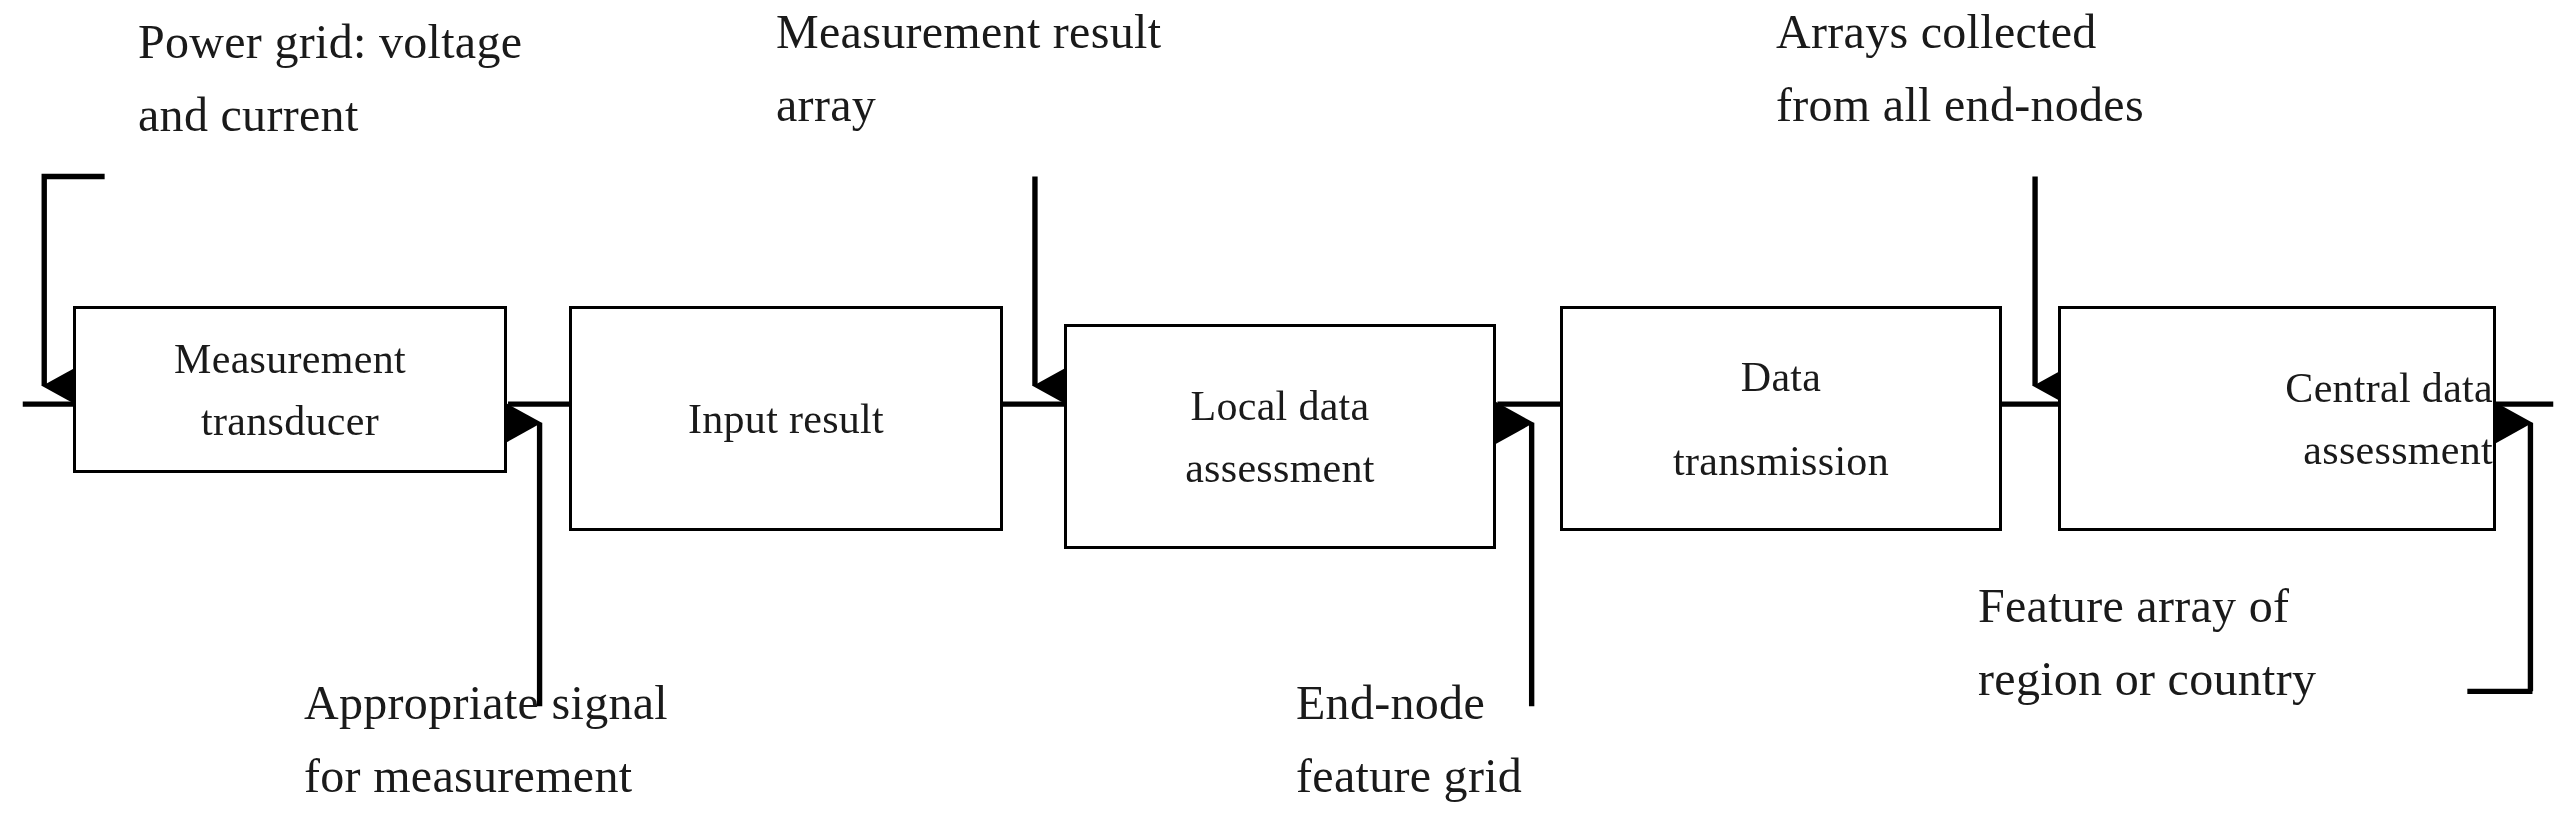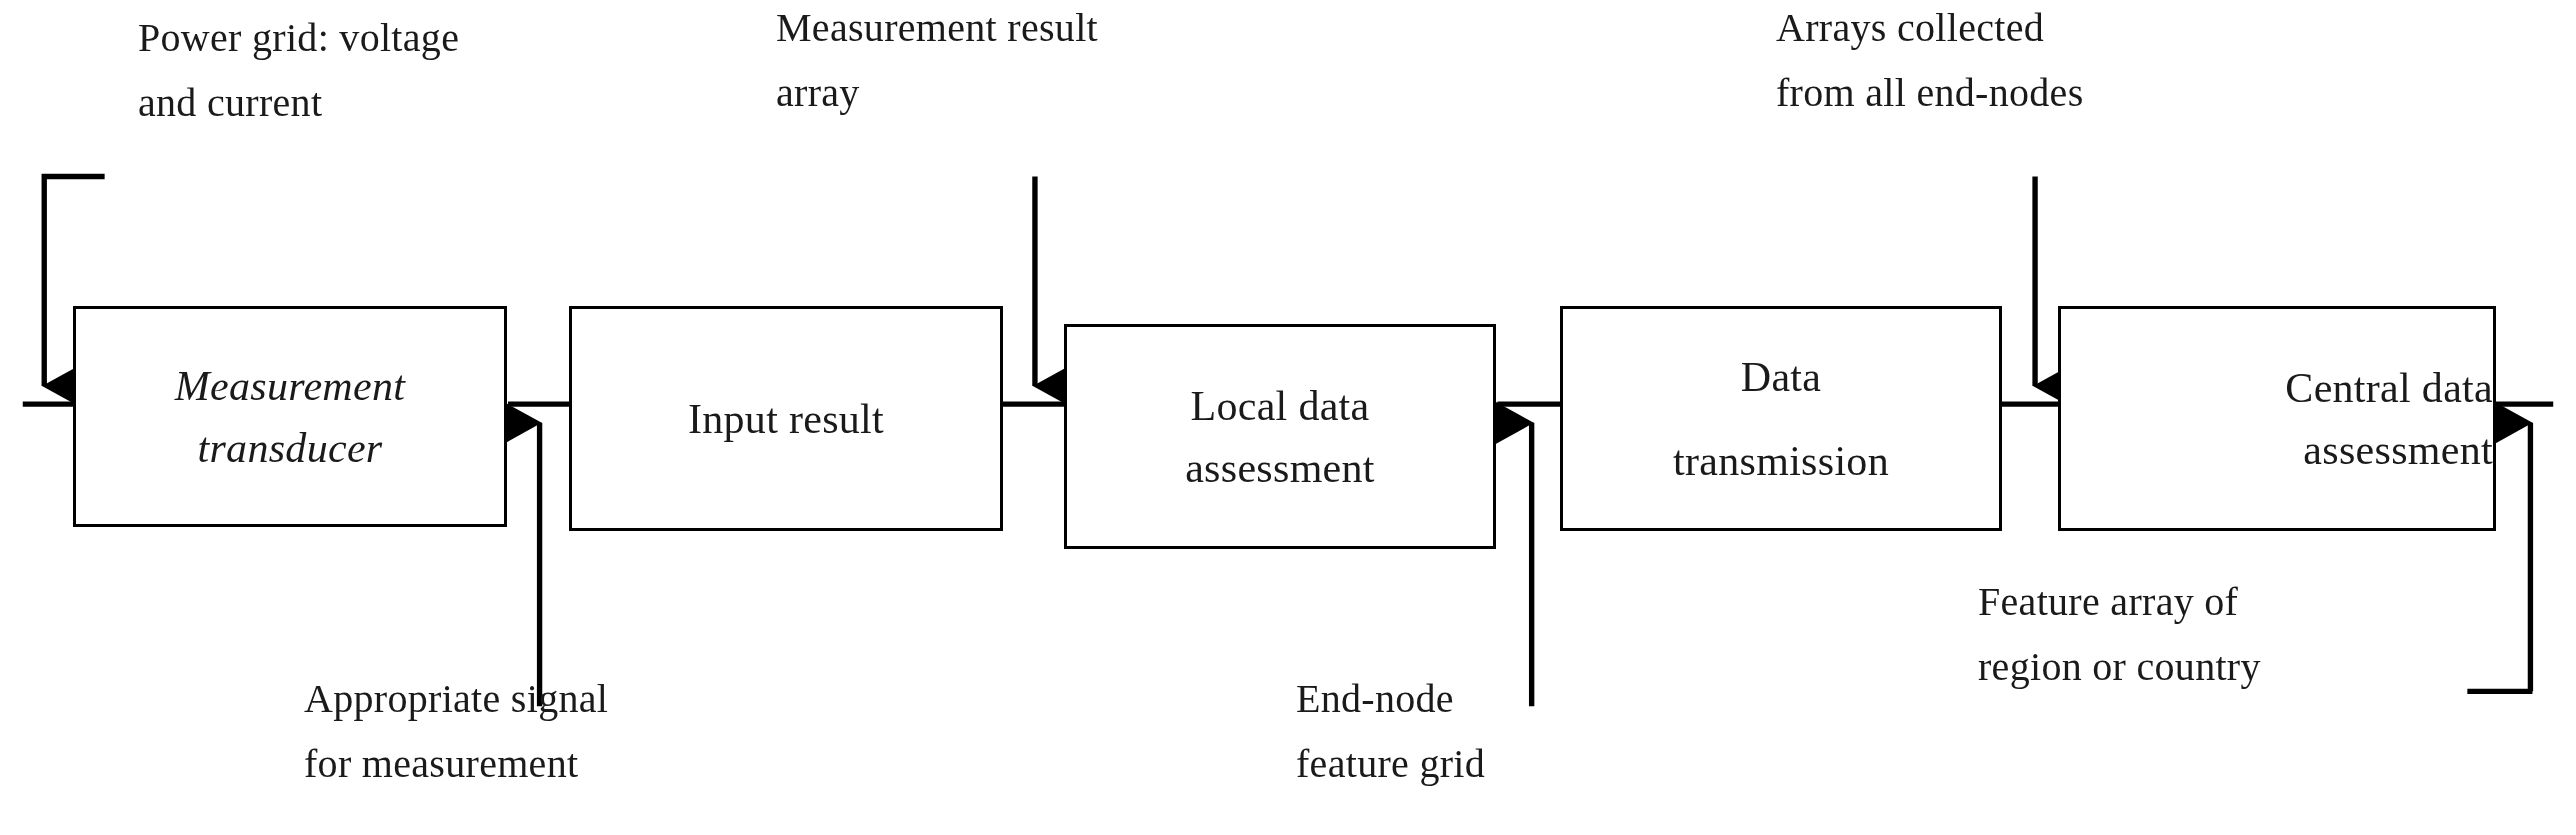--- a/index.html
+++ b/index.html
@@ -22,21 +22,21 @@
     font-size:42px;
     line-height:1.0;
     color:#1a1a1a;
     white-space:nowrap;
     letter-spacing:0.3px;
   }
   .node-line.l1{margin-bottom:20px;}
 
   .annot{
     position:absolute;
-    font-size:40px;
+    font-size:48px;
     line-height:1.05;
     color:#1a1a1a;
     white-space:nowrap;
     letter-spacing:0.3px;
   }
   .annot .al{display:block;}
   .annot.center{text-align:left;}
   .annot .al+.al{margin-top:23px;}
 </style>
 </head>
@@ -82,21 +82,21 @@
       </g>
 
       <g>
         <path d="M3769,1030 L3769,630" marker-end="url(#ahUp)"></path>
         <path d="M3675,1030 L3772,1030"></path>
         <path d="M3714,602 L3803,602"></path>
       </g>
     </g>
   </svg>
 
-  <div class="node-box" style="left:73px;top:306px;width:434px;height:221px;font-style:italic;">
+  <div class="node-box" style="left:73px;top:306px;width:434px;height:167px;">
     <span class="node-line l1">Measurement</span>
     <span class="node-line">transducer</span>
   </div>
 
   <div class="node-box" style="left:569px;top:306px;width:434px;height:225px;">
     <span class="node-line">Input result</span>
   </div>
 
   <div class="node-box" style="left:1064px;top:324px;width:432px;height:225px;">
     <span class="node-line l1">Local data</span>

